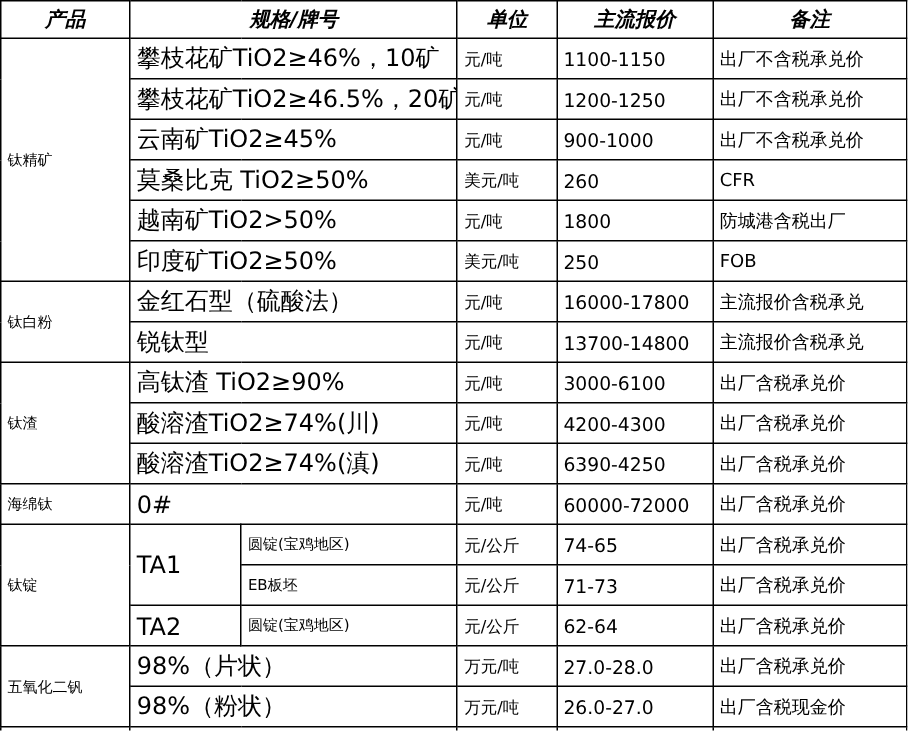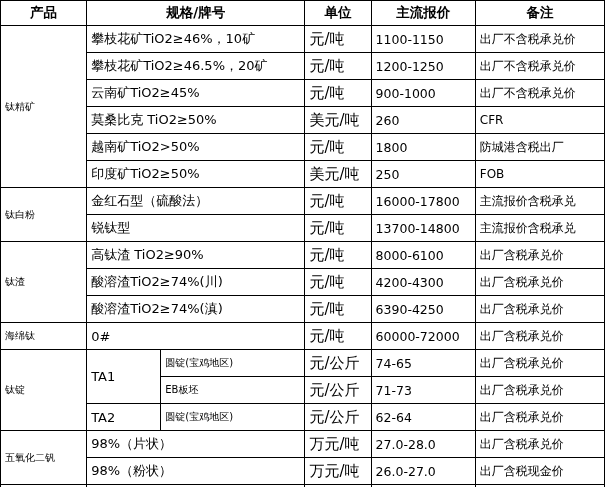--- a/index.html
+++ b/index.html
@@ -29,38 +29,39 @@
     font-weight: normal;
     white-space: nowrap;
     overflow: hidden;
   }
   
   tr.header-row td {
     text-align: center;
     font-weight: bold;
     font-size: 13.5px;
     height: 24px;
+    font-style: italic;
   }
   
   td.product-cell {
     text-align: center;
     font-weight: bold;
     font-size: 10px;
   }
   td.spec-cell {
     text-align: left;
-    font-size: 13px;
+    font-size: 16px;
   }
   td.spec-cell-sub {
     text-align: left;
     font-size: 10px;
   }
   td.unit-cell {
     text-align: left;
-    font-size: 15px;
+    font-size: 11px;
   }
   td.price-cell {
     text-align: left;
     font-size: 12.5px;
   }
   td.remark-cell {
     text-align: left;
     font-size: 12px;
   }
   
@@ -138,21 +139,21 @@
       <tr>
         <td class="spec-cell" colspan="2">锐钛型</td>
         <td class="unit-cell">元/吨</td>
         <td class="price-cell">13700-14800</td>
         <td class="remark-cell">主流报价含税承兑</td>
       </tr>
       <tr>
         <td class="product-cell" rowspan="3">钛渣</td>
         <td class="spec-cell" colspan="2">高钛渣  TiO2≥90%</td>
         <td class="unit-cell">元/吨</td>
-        <td class="price-cell">8000-6100</td>
+        <td class="price-cell">3000-6100</td>
         <td class="remark-cell">出厂含税承兑价</td>
       </tr>
       <tr>
         <td class="spec-cell" colspan="2">酸溶渣TiO2≥74%(川)</td>
         <td class="unit-cell">元/吨</td>
         <td class="price-cell">4200-4300</td>
         <td class="remark-cell">出厂含税承兑价</td>
       </tr>
       <tr>
         <td class="spec-cell" colspan="2">酸溶渣TiO2≥74%(滇)</td>

